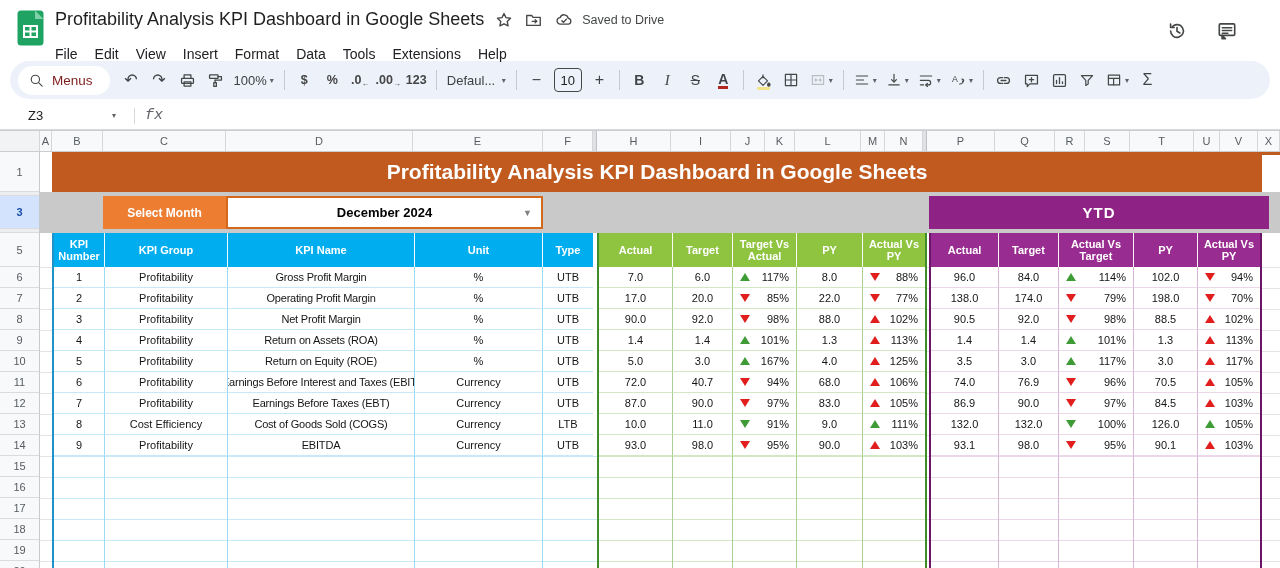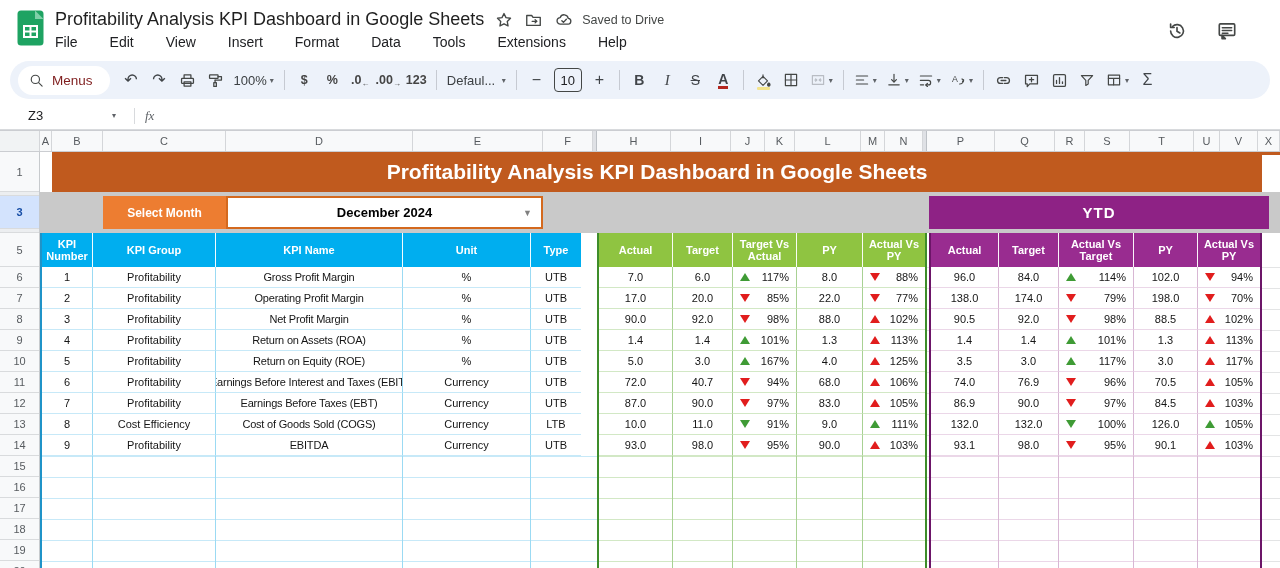--- a/index.html
+++ b/index.html
@@ -7,21 +7,21 @@
   .app{width:1280px;height:568px;position:relative}
 
   
   .topbar{height:60px;box-sizing:border-box;display:flex;align-items:flex-start;padding:9px 14px 0 17px}
   .logo{margin-right:11px;margin-top:1px;flex:none}
   .title-wrap{flex:1;min-width:0}
   .title-row{display:flex;align-items:center;gap:11px}
   .doc-title{font-size:18px;color:#1f1f1f;white-space:nowrap}
   .tb-ico{display:flex;align-items:center;color:#444746}
   .saved{font-size:12.5px;color:#444746;margin-left:-3px}
-  .menu-row{display:flex;gap:16px;margin-top:3px;margin-left:-8px}
+  .menu-row{display:flex;gap:1px;margin-top:15px;margin-left:-8px}
   .menu-item{font-size:14px;color:#202124;padding:1px 8px;border-radius:4px;cursor:default}
   .topbar-right{display:flex;gap:28px;margin-top:11px;margin-right:28px}
 
   
   .toolbar-wrap{height:42px;box-sizing:border-box;padding:1px 10px 3px}
   .toolbar{background:#edf2fa;border-radius:20px;height:38px;display:flex;align-items:center;padding:0 8px;gap:1px}
   .menus-pill{background:#fff;border-radius:15px;height:29px;display:flex;align-items:center;gap:8px;padding:0 17px 0 11px;margin-right:7px;flex:none}
   .menus-label{font-size:13.5px;color:#7f1d1d}
   .tbtn{min-width:27px;height:27px;box-sizing:border-box;display:flex;align-items:center;justify-content:center;border-radius:4px;color:#414549;font-size:13px;flex:none;position:relative}
   .tbtn.wide{padding:0 4px}
@@ -38,21 +38,21 @@
   .s-btn{text-decoration:line-through;font-size:14px}
   .a-ul{font-size:14px;font-weight:bold;border-bottom:3px solid #b3261e;line-height:14px}
   .disabled{color:#b9bdc4}
   .disabled svg{stroke:#b9bdc4}
   .fill-swatch{position:absolute;left:7px;bottom:4px;width:13px;height:3px;background:#f3e48c;border-radius:1px}
 
   
   .formula-bar{height:28px;box-sizing:border-box;border-bottom:1px solid #d8dadd;display:flex;align-items:center;padding-left:14px}
   .name-box{width:88px;display:flex;align-items:center;justify-content:space-between;padding:0 8px 0 14px;font-size:13px;color:#202124}
   .fx-sep{width:1px;height:16px;background:#d8dadd;margin:0 10px}
-  .fx{font-family:Liberation Serif, serif;font-style:italic;font-size:13px;color:#5f6368}
+  .fx{font-family:Liberation Mono, monospace;font-style:italic;font-size:15px;color:#5f6368}
 
   
   .colhdr{height:22px;box-sizing:border-box;display:flex;border-top:1px solid #cbcdd1;border-bottom:1px solid #cbcdd1;background:#f8f9fa}
   .ch{flex:none;box-sizing:border-box;height:100%;border-right:1px solid #d4d6d9;display:flex;align-items:center;justify-content:center;font-size:11px;color:#575b5f;background:#f8f9fa}
   .ch.corner{width:40px;background:#f1f3f4}
   .ch.gap{background:#dfe1e5;border-right:1px solid #bdc1c6}
   .cw-a{width:12px}.cw-b{width:51px}.cw-c{width:123px}.cw-d{width:187px}.cw-e{width:130px}.cw-f{width:50px}
   .cw-g{width:4px}.cw-h{width:74px}.cw-i{width:60px}.cw-j{width:34px}.cw-k{width:30px}.cw-l{width:66px}
   .cw-m{width:24px}.cw-n{width:38px}.cw-o{width:4px}.cw-p{width:68px}.cw-q{width:60px}.cw-r{width:30px}
   .cw-s{width:45px}.cw-t{width:64px}.cw-u{width:26px}.cw-v{width:38px}.cw-x{width:22px}
@@ -71,21 +71,21 @@
   .banner{position:absolute;left:52px;top:0;width:1210px;height:40px;background:var(--banner-orange);color:#fff;font-weight:bold;font-size:21px;display:flex;align-items:center;justify-content:center;white-space:nowrap;z-index:2}
   .banner-ext{position:absolute;left:1262px;top:0;width:18px;height:3px;background:var(--banner-orange);z-index:2}
 
   .select-month{position:absolute;left:103px;top:44px;width:123px;height:33px;background:var(--accent-orange);color:#fff;font-weight:bold;font-size:12px;display:flex;align-items:center;justify-content:center;z-index:3}
   .month-dd{position:absolute;left:226px;top:44px;width:317px;height:33px;box-sizing:border-box;background:#fff;border:2px solid var(--dropdown-border);display:flex;align-items:center;justify-content:center;font-weight:bold;font-size:13px;color:#000;z-index:3}
   .month-dd .dd-caret{position:absolute;right:9px;font-size:9px;color:#808080}
   .mtd-bar{position:absolute;left:597px;top:44px;width:330px;height:33px;background:var(--mtd-green);color:#fff;font-weight:bold;font-size:15px;letter-spacing:1px;display:flex;align-items:center;justify-content:center;z-index:3}
   .ytd-bar{position:absolute;left:929px;top:44px;width:340px;height:33px;background:var(--ytd-purple);color:#fff;font-weight:bold;font-size:15px;letter-spacing:1px;display:flex;align-items:center;justify-content:center;z-index:3}
 
   .tbl{position:absolute;top:81px;bottom:0;box-sizing:border-box;background:#fff;display:flex;flex-direction:column;z-index:4}
-  .tbl.left{left:40px;width:592px;border-left:2px solid var(--left-border);border-right:2px solid var(--left-border)}
+  .tbl.left{left:52px;width:592px;border-left:2px solid var(--left-border);border-right:2px solid var(--left-border)}
   .tbl.mtd{left:597px;width:330px;border-left:2px solid var(--mtd-border);border-right:2px solid var(--mtd-border)}
   .tbl.ytd{left:929px;width:333px;border-left:2px solid var(--ytd-border);border-right:2px solid var(--ytd-border)}
 
   .thead{display:flex;height:34px;flex:none}
   .thead .c{flex:none;box-sizing:border-box;display:flex;align-items:center;justify-content:center;text-align:center;color:#fff;font-weight:bold;font-size:11px;line-height:12px;border-right:1px solid rgba(255,255,255,.95);padding:0 2px}
   .thead .c:last-child{border-right:none}
   .left .thead .c{background:var(--kpi-blue)}
   .mtd .thead .c{background:var(--mtd-subgreen)}
   .ytd .thead .c{background:var(--ytd-subpurple)}
 

